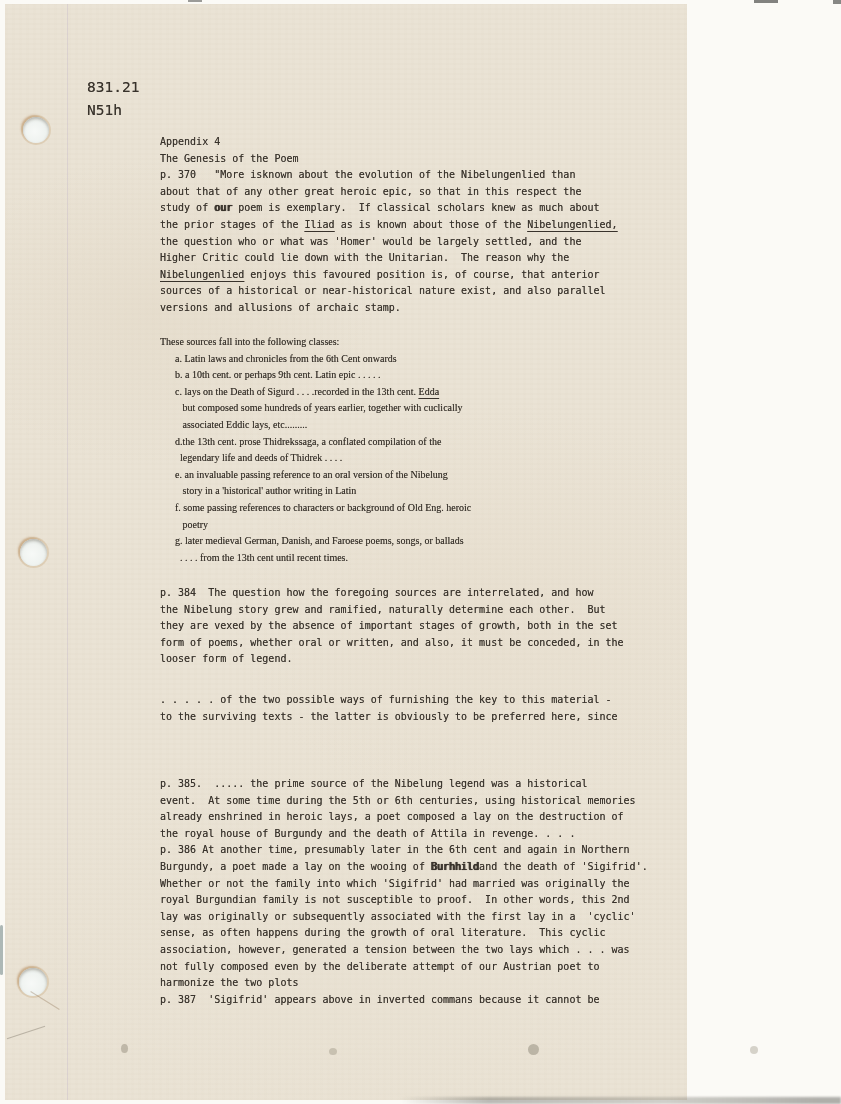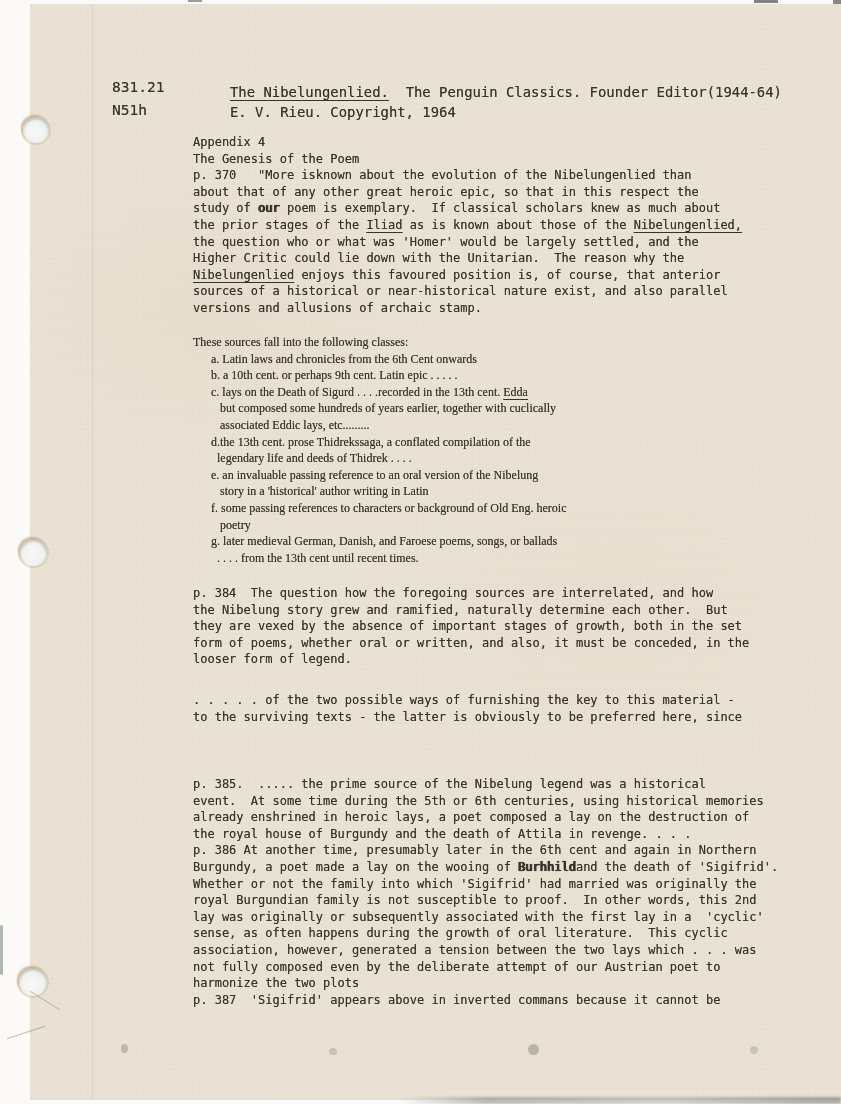--- a/index.html
+++ b/index.html
@@ -3,29 +3,28 @@
 <meta charset="utf-8">
 <style>
   html,body{margin:0;padding:0;}
   body{
     width:841px;height:1104px;position:relative;overflow:hidden;
     background:#fbfaf6;
     font-family:"DejaVu Sans Mono","Liberation Mono",monospace;
   }
   
   .paper{
-    position:absolute;left:5px;top:4px;width:812px;height:1096px;
+    position:absolute;left:5px;top:4px;width:682px;height:1096px;
     background-color:#eae3d5;
     background-image:
       radial-gradient(ellipse 340px 240px at 22% 28%, rgba(224,213,194,0.40), transparent 65%),
       radial-gradient(ellipse 420px 320px at 72% 55%, rgba(228,217,199,0.35), transparent 65%),
       radial-gradient(ellipse 500px 300px at 50% 85%, rgba(231,223,207,0.45), transparent 70%),
       repeating-linear-gradient(0deg, rgba(208,196,175,0.07) 0 2px, transparent 2px 5px),
       repeating-linear-gradient(90deg, rgba(214,202,182,0.06) 0 3px, transparent 3px 7px);
-    margin-left: 25px;
   }
   
   .margin-rule{
     position:absolute;left:62px;top:0;width:1px;height:1096px;
     background:rgba(170,150,190,0.22);
   }
   
   .hole{
     position:absolute;border-radius:50%;
     background:radial-gradient(circle at 45% 55%, #f7f9f7 0%, #eef2ef 60%, #dfe4e0 100%);
@@ -59,39 +58,38 @@
   .scratch-bl{position:absolute;left:6px;top:1032px;width:40px;height:1px;background:rgba(140,132,118,0.5);transform:rotate(-18deg);}
   
   .ink{color:#38322b;text-shadow:0 0 0.6px rgba(56,50,43,0.65);}
   .call-number{
     position:absolute;left:82px;top:72px;font-size:14.5px;line-height:23px;white-space:pre;
   }
   .header-block{
     position:absolute;left:200px;top:78px;font-size:13.9px;line-height:20px;white-space:pre;
   }
   .doc-body{position:absolute;left:155px;top:0;width:686px;}
-  .block{position:absolute;left:8px;white-space:pre;font-size:12px;line-height:16.62px;}
+  .block{position:absolute;left:0;white-space:pre;font-size:10px;line-height:16.62px;}
   .blk0{top:130px;}
   .blk1{top:330px;font-family:Liberation Serif, serif;}
   .blk2{top:581px;}
   .blk3{top:688px;}
   .blk4{top:772px;}
   .u{text-decoration:underline;text-underline-offset:2.5px;text-decoration-thickness:1.2px;}
   .h{text-shadow:0.7px 0 currentColor, -0.5px 0 currentColor, 0 0 1px rgba(56,50,43,0.8);}
   .line{height:16.62px;}
 </style>
 </head>
 <body>
 
 <div class="paper">
   <div class="margin-rule"></div>
 
   <div class="call-number ink"><span>831.21</span><br><span>N51h</span></div>
 
-  <div class="header-block ink"><span class="u">The Nibelungenlied.</span><span>  The Penguin Classics. Founder Editor(1944-64)</span><br><span>E. V. Rieu. Copyright, 1964</span></div>
 
   <div class="doc-body ink">
       <div class="block blk0"><div class="line">Appendix 4</div><div class="line">The Genesis of the Poem</div><div class="line">p. 370   "More isknown about the evolution of the Nibelungenlied than</div><div class="line">about that of any other great heroic epic, so that in this respect the</div><div class="line">study of <span class="h">our</span> poem is exemplary.  If classical scholars knew as much about</div><div class="line">the prior stages of the <span class="u">Iliad</span> as is known about those of the <span class="u">Nibelungenlied,</span></div><div class="line">the question who or what was 'Homer' would be largely settled, and the</div><div class="line">Higher Critic could lie down with the Unitarian.  The reason why the</div><div class="line"><span class="u">Nibelungenlied</span> enjoys this favoured position is, of course, that anterior</div><div class="line">sources of a historical or near-historical nature exist, and also parallel</div><div class="line">versions and allusions of archaic stamp.</div></div>
       <div class="block blk1"><div class="line">These sources fall into the following classes:</div><div class="line">      a. Latin laws and chronicles from the 6th Cent onwards</div><div class="line">      b. a 10th cent. or perhaps 9th cent. Latin epic . . . . .</div><div class="line">      c. lays on the Death of Sigurd . . . .recorded in the 13th cent. <span class="u">Edda</span></div><div class="line">         but composed some hundreds of years earlier, together with cuclically</div><div class="line">         associated Eddic lays, etc.........</div><div class="line">      d.the 13th cent. prose Thidrekssaga, a conflated compilation of the</div><div class="line">        legendary life and deeds of Thidrek . . . .</div><div class="line">      e. an invaluable passing reference to an oral version of the Nibelung</div><div class="line">         story in a 'historical' author writing in Latin</div><div class="line">      f. some passing references to characters or background of Old Eng. heroic</div><div class="line">         poetry</div><div class="line">      g. later medieval German, Danish, and Faroese poems, songs, or ballads</div><div class="line">        . . . . from the 13th cent until recent times.</div></div>
       <div class="block blk2"><div class="line">p. 384  The question how the foregoing sources are interrelated, and how</div><div class="line">the Nibelung story grew and ramified, naturally determine each other.  But</div><div class="line">they are vexed by the absence of important stages of growth, both in the set</div><div class="line">form of poems, whether oral or written, and also, it must be conceded, in the</div><div class="line">looser form of legend.</div></div>
       <div class="block blk3"><div class="line">. . . . . of the two possible ways of furnishing the key to this material -</div><div class="line">to the surviving texts - the latter is obviously to be preferred here, since</div></div>
       <div class="block blk4"><div class="line">p. 385.  ..... the prime source of the Nibelung legend was a historical</div><div class="line">event.  At some time during the 5th or 6th centuries, using historical memories</div><div class="line">already enshrined in heroic lays, a poet composed a lay on the destruction of</div><div class="line">the royal house of Burgundy and the death of Attila in revenge. . . .</div><div class="line">p. 386 At another time, presumably later in the 6th cent and again in Northern</div><div class="line">Burgundy, a poet made a lay on the wooing of <span class="h">Burhhild</span>and the death of 'Sigifrid'.</div><div class="line">Whether or not the family into which 'Sigifrid' had married was originally the</div><div class="line">royal Burgundian family is not susceptible to proof.  In other words, this 2nd</div><div class="line">lay was originally or subsequently associated with the first lay in a  'cyclic'</div><div class="line">sense, as often happens during the growth of oral literature.  This cyclic</div><div class="line">association, however, generated a tension between the two lays which . . . was</div><div class="line">not fully composed even by the deliberate attempt of our Austrian poet to</div><div class="line">harmonize the two plots</div><div class="line">p. 387  'Sigifrid' appears above in inverted commans because it cannot be</div></div>
     </div>
 </div>
 

